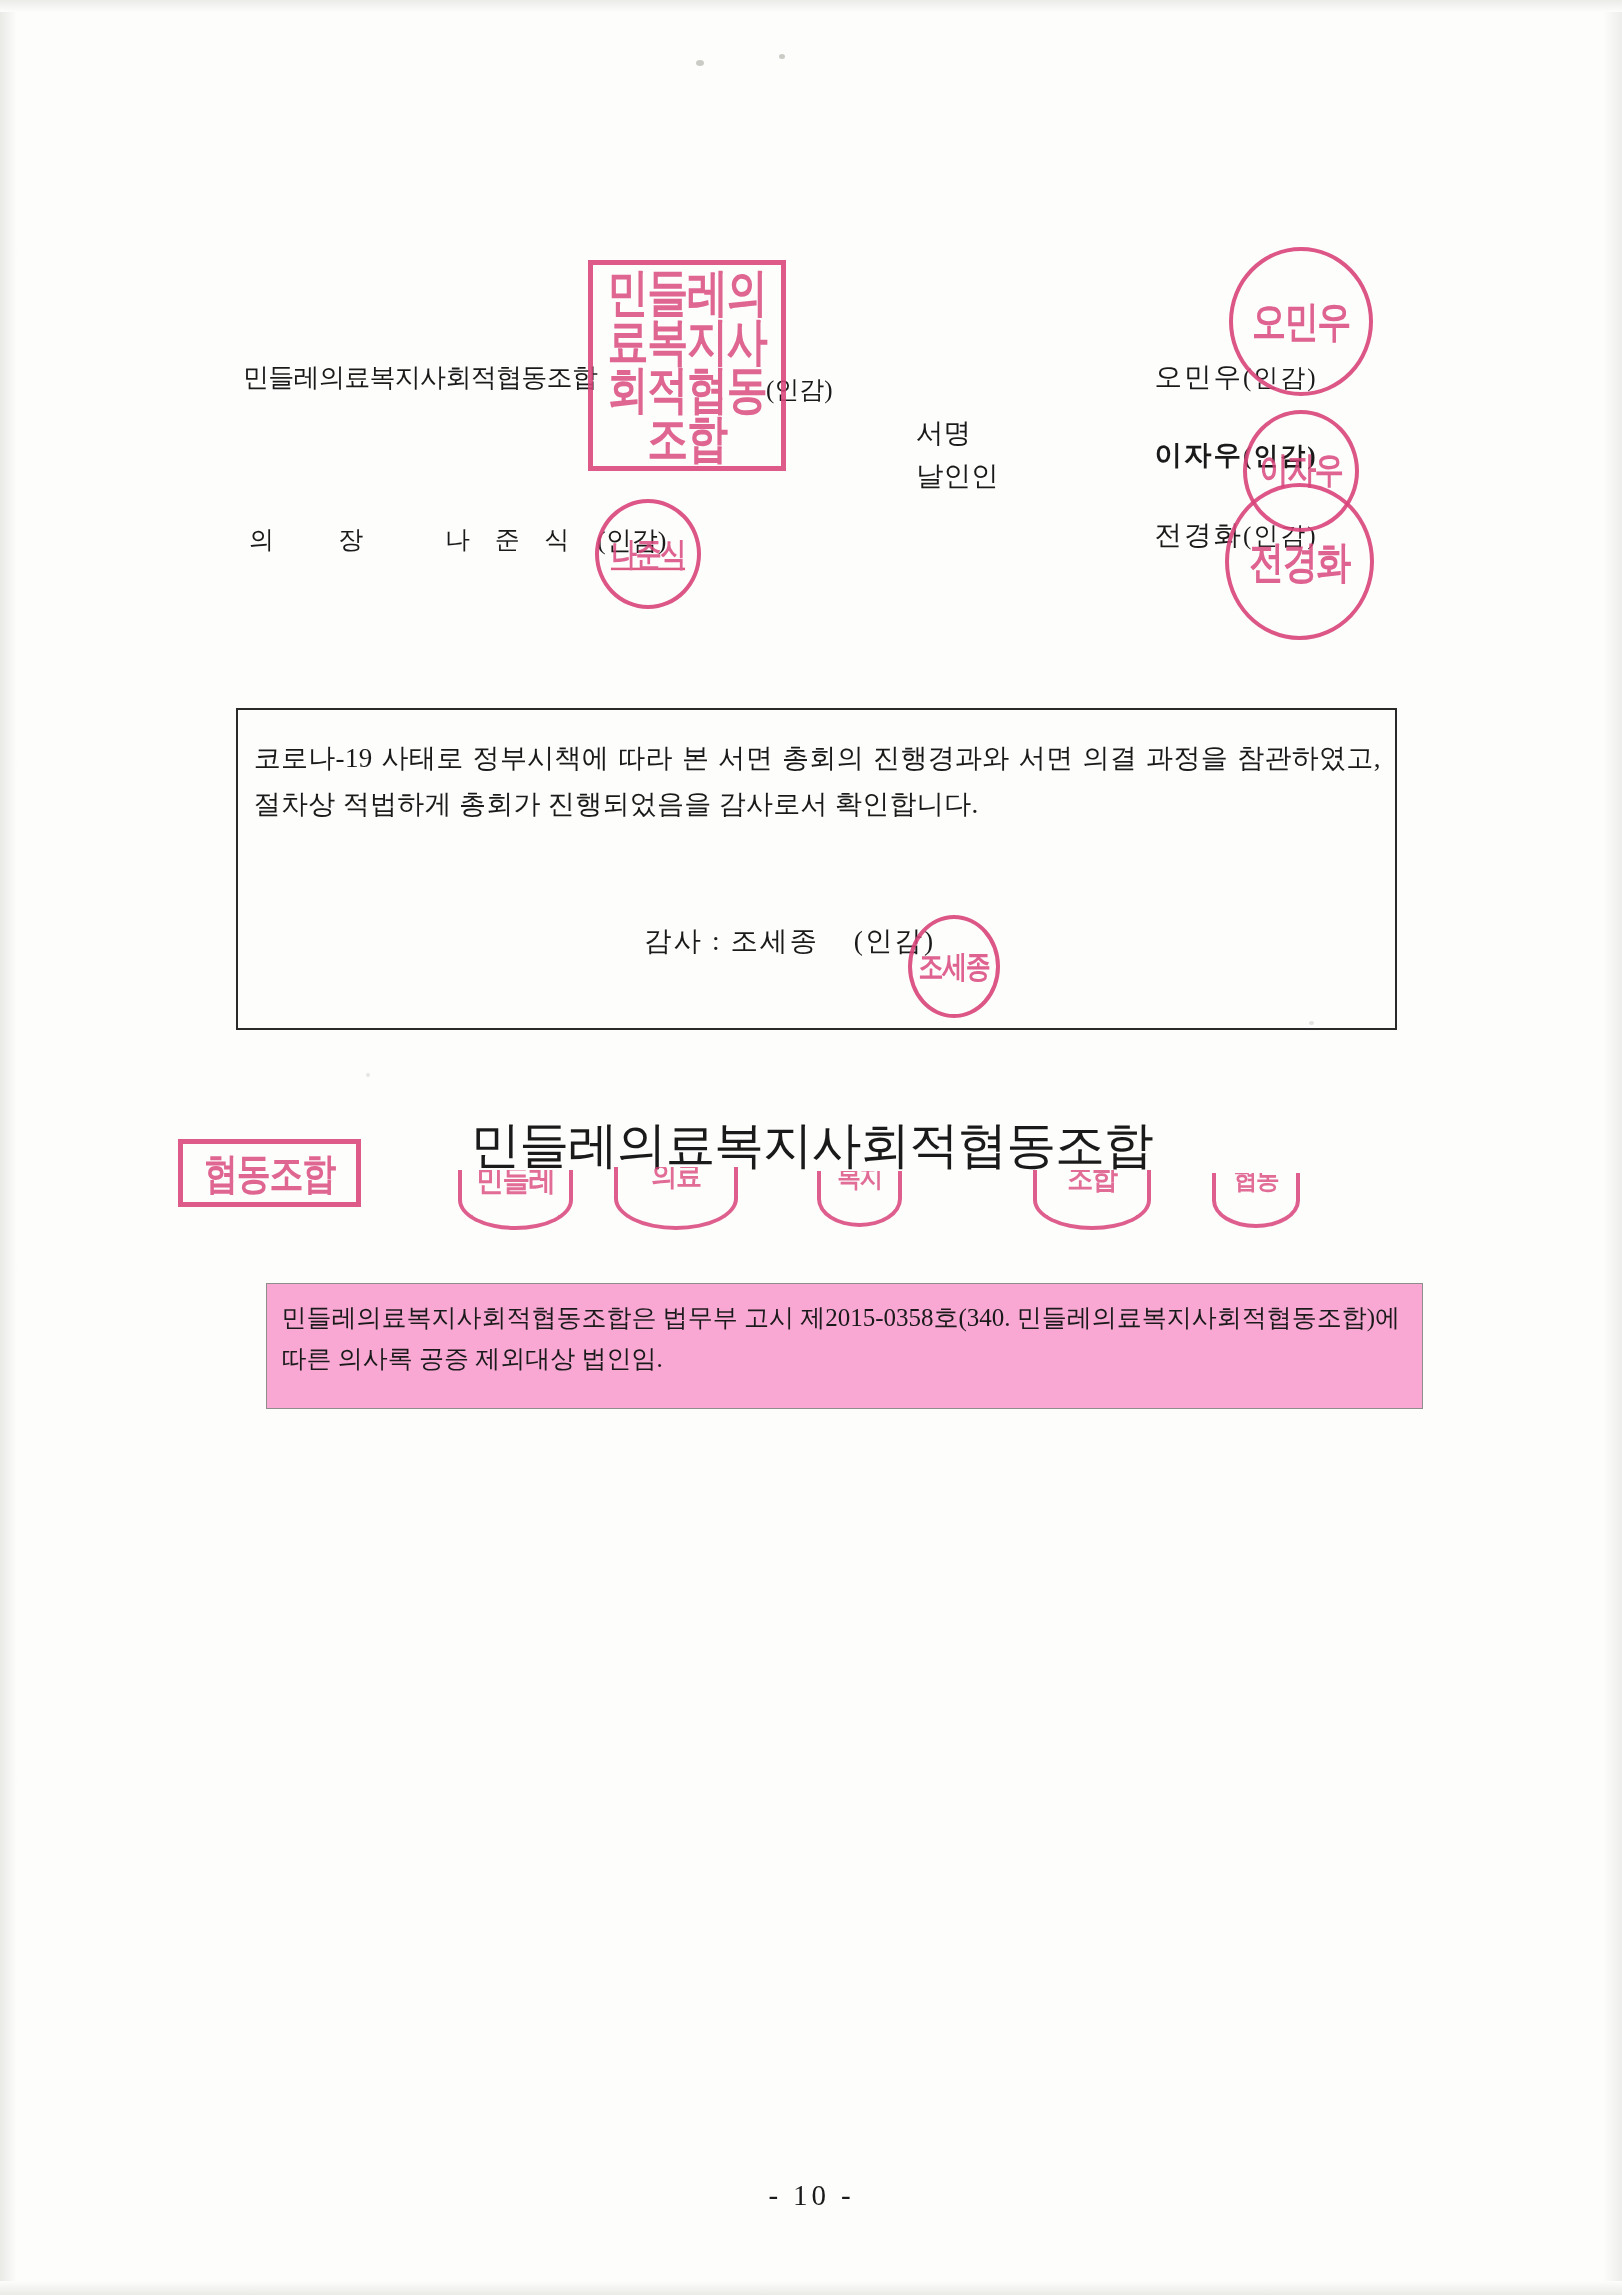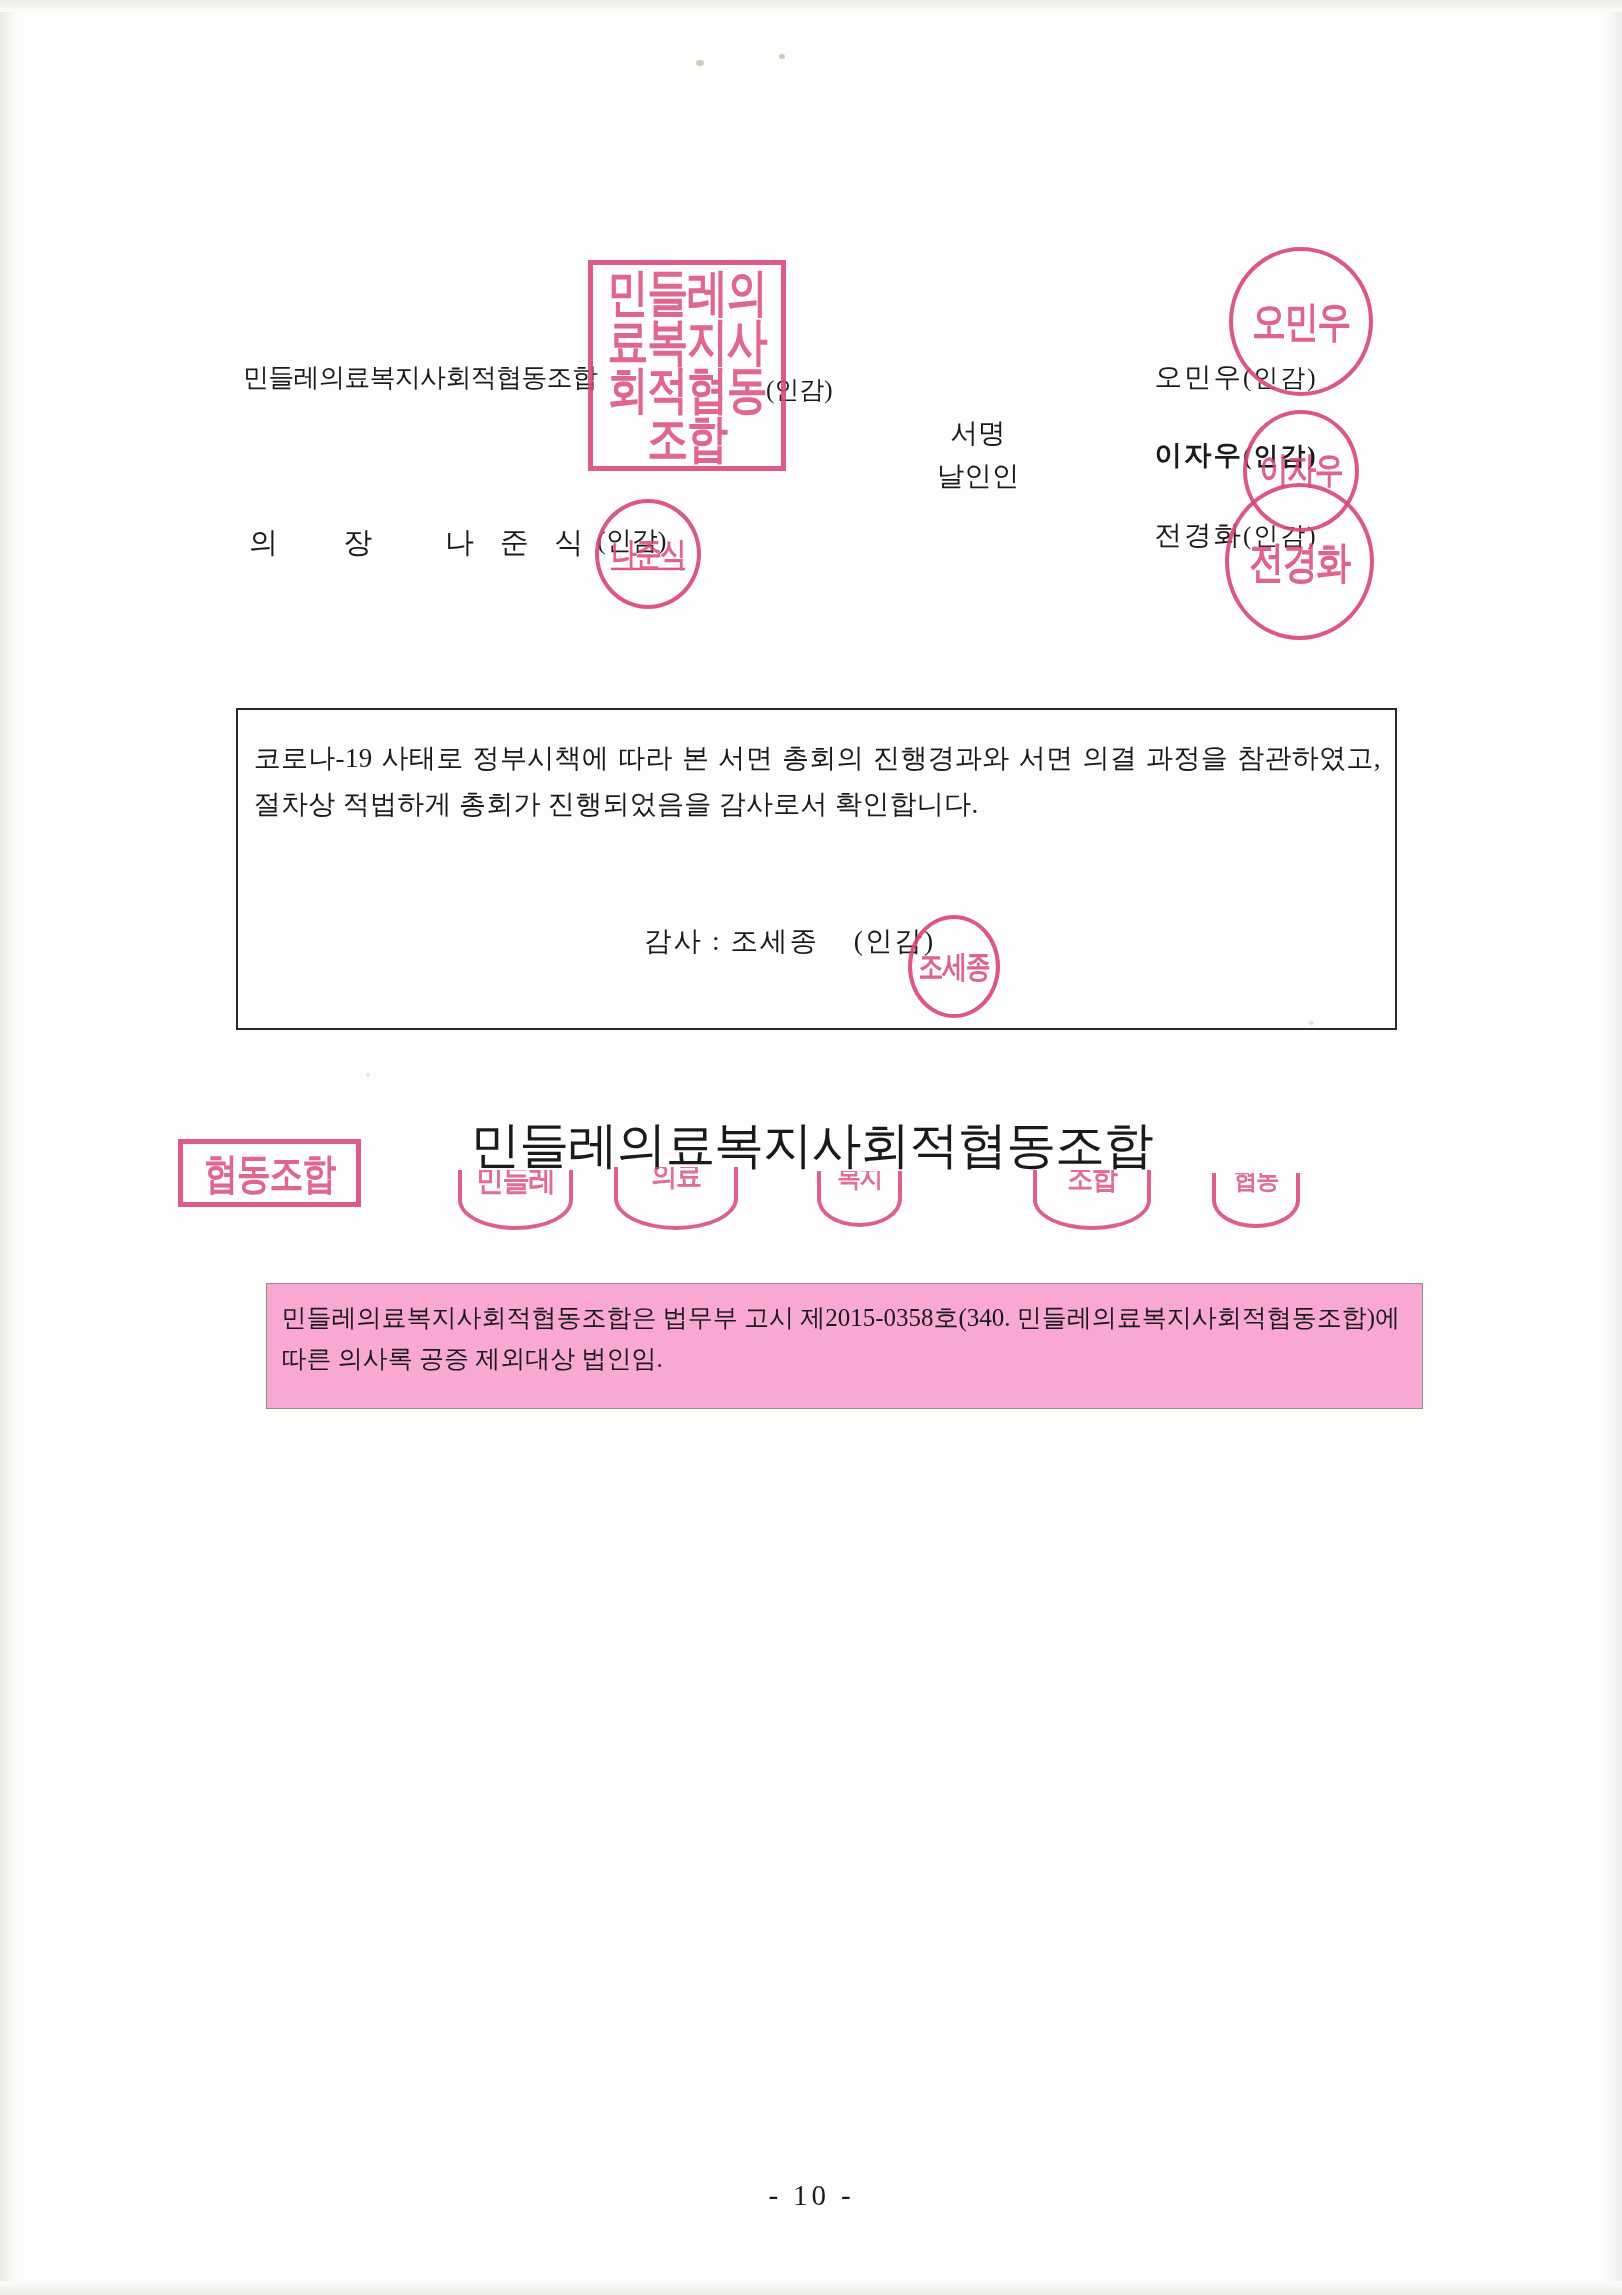--- a/index.html
+++ b/index.html
@@ -60,21 +60,21 @@
     left: 243px;
     top: 360px;
     font-size: 26px;
     letter-spacing: -0.7px;
     white-space: nowrap;
   }
   .chair-row {
     position: absolute;
     left: 249px;
     top: 523px;
-    font-size: 29px;
+    font-size: 25px;
     letter-spacing: 1.3px;
     white-space: nowrap;
   }
   .chair-label {
     display: inline-block;
     width: 196px;
     letter-spacing: 29px;
   }
   .chair-name {
     display: inline-block;
@@ -92,21 +92,20 @@
     top: 523px;
     font-size: 26px;
   }
 
   .sign-label {
     position: absolute;
     left: 916px;
     top: 412px;
     font-size: 27.5px;
     line-height: 1.55;
-    text-align: center;
     width: 124px;
   }
 
   .signer {
     position: absolute;
     font-size: 27.5px;
     letter-spacing: 2px;
     white-space: nowrap;
     text-align: right;
   }

